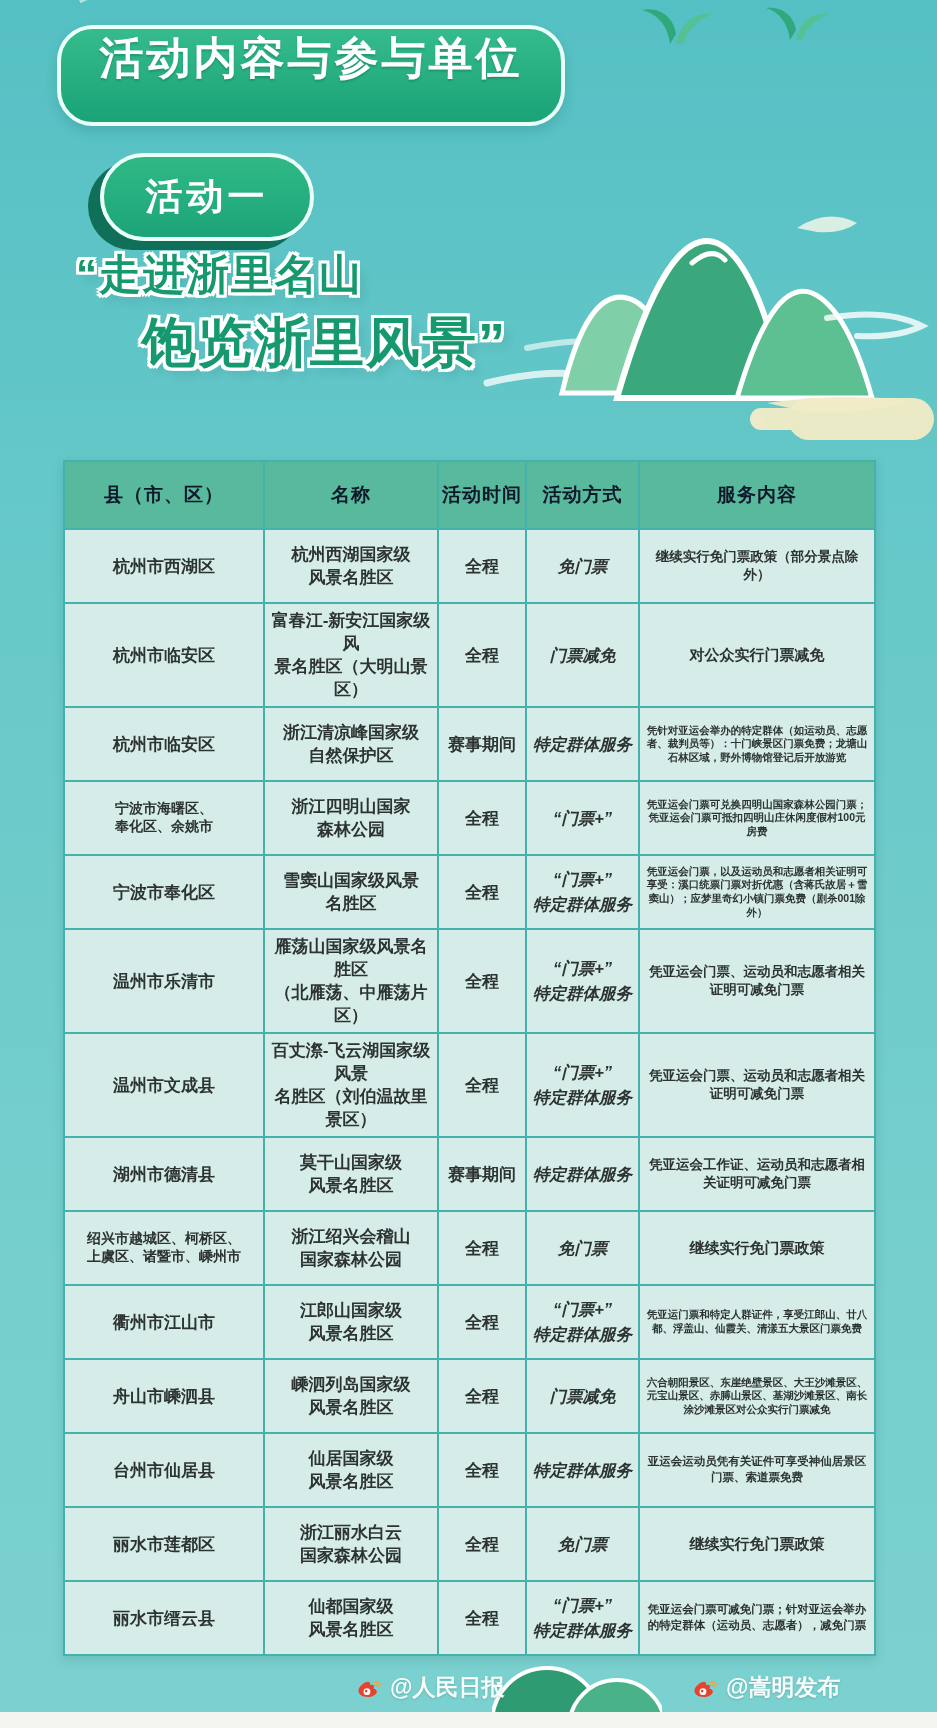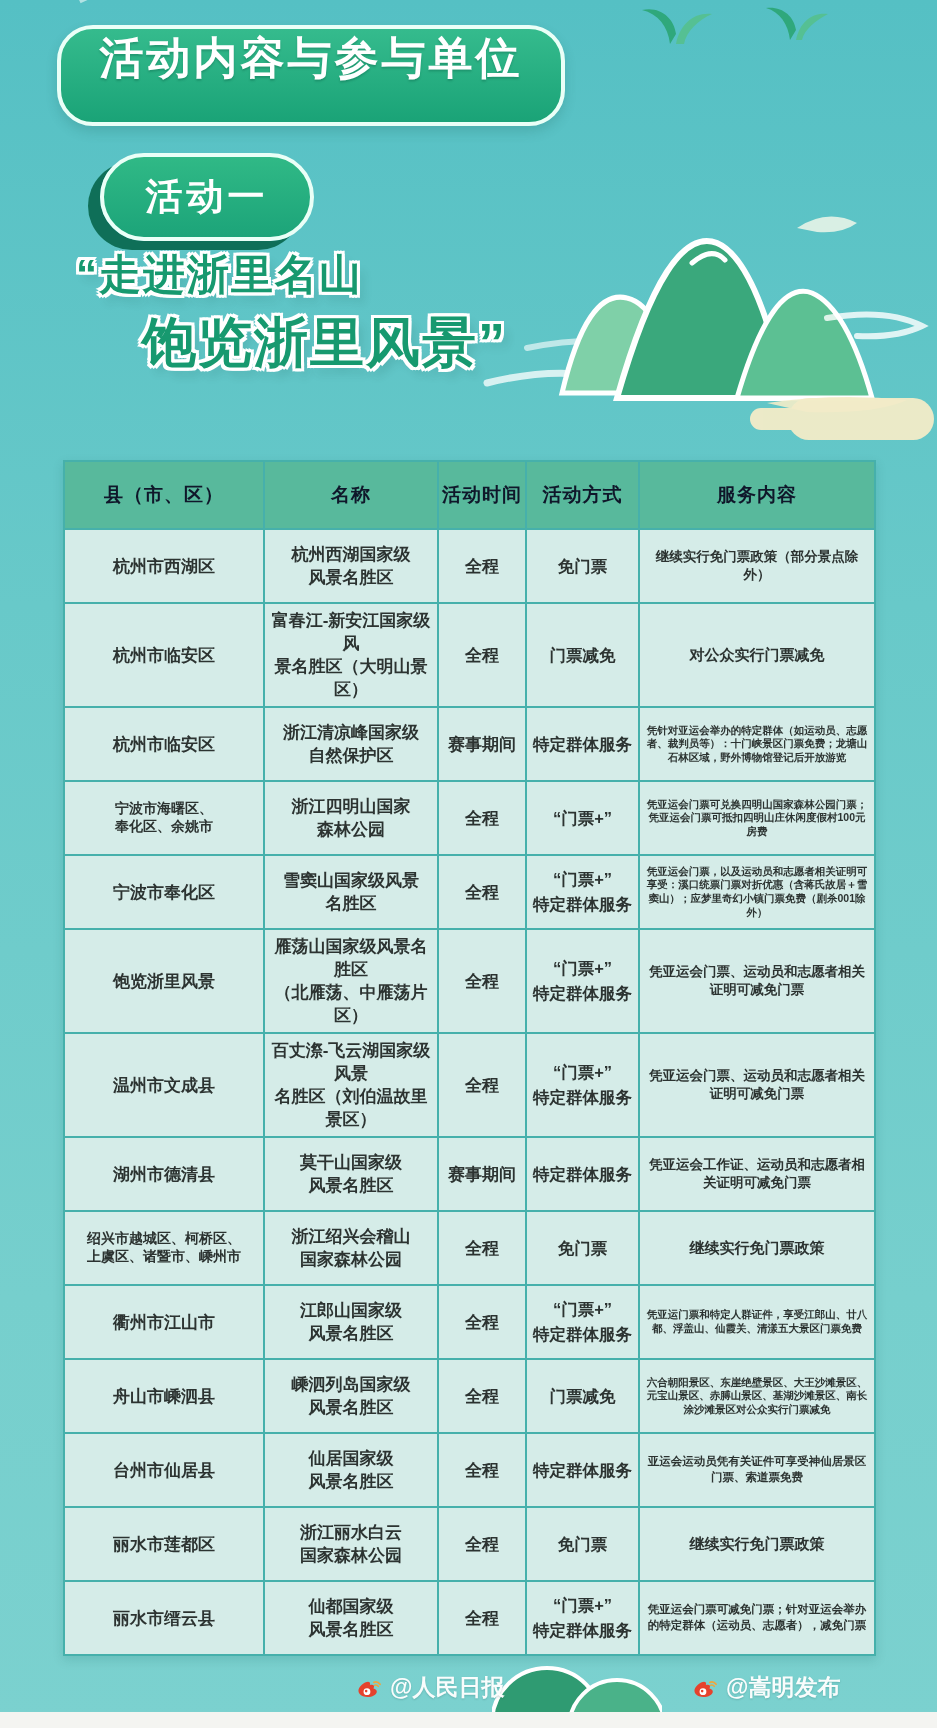--- a/index.html
+++ b/index.html
@@ -51,21 +51,21 @@
   }
   table.main th,table.main td{border:2px solid #46b0ab;text-align:center;vertical-align:middle;}
   table.main th{
     background:#58b99c;color:#0f172a;font-size:19px;font-weight:800;height:64px;letter-spacing:1px;
   }
   table.main td{background:#d5ece8;color:#2c3331;height:62px;padding:5px 4px;white-space:pre-line;}
   .c-region{font-size:17px;font-weight:800;}
   .c-region.r-sm{font-size:14px;}
   .c-name{font-size:17px;font-weight:800;}
   .c-time{font-size:17px;font-weight:800;}
-  .c-method{font-size:16.5px;font-weight:800;line-height:1.5;}
+  .c-method{font-size:16.5px;font-weight:800;line-height:1.5;font-style:italic;}
   .c-service{font-weight:800;line-height:1.35;}
   .s-lg{font-size:15px;}
   .s-md{font-size:13.5px;}
   .s-sm{font-size:11.5px;}
   .s-xs{font-size:10.5px;line-height:1.3;}
   
   .bottom-mounds{position:absolute;left:492px;top:1628px;width:170px;height:90px;pointer-events:none;}
   .footer{position:absolute;left:0;top:1672px;width:937px;height:40px;padding-left:44px;}
   .credit{position:absolute;display:flex;align-items:center;gap:8px;color:rgba(255,255,255,.96);font-size:23px;font-weight:700;text-shadow:0 1px 2px rgba(0,60,55,.2);}
   .credit.left{left:356px;}
@@ -168,21 +168,21 @@
         <tr>
           <td class="c-region">宁波市奉化区</td>
           <td class="c-name">雪窦山国家级风景
 名胜区</td>
           <td class="c-time">全程</td>
           <td class="c-method">“门票+”
 特定群体服务</td>
           <td class="c-service s-xs">凭亚运会门票，以及运动员和志愿者相关证明可享受：溪口统票门票对折优惠（含蒋氏故居＋雪窦山）；应梦里奇幻小镇门票免费（剧杀001除外）</td>
         </tr>
         <tr>
-          <td class="c-region">饱览浙里风景</td>
+          <td class="c-region">温州市乐清市</td>
           <td class="c-name">雁荡山国家级风景名胜区
 （北雁荡、中雁荡片区）</td>
           <td class="c-time">全程</td>
           <td class="c-method">“门票+”
 特定群体服务</td>
           <td class="c-service s-md">凭亚运会门票、运动员和志愿者相关证明可减免门票</td>
         </tr>
         <tr>
           <td class="c-region">温州市文成县</td>
           <td class="c-name">百丈漈-飞云湖国家级风景

